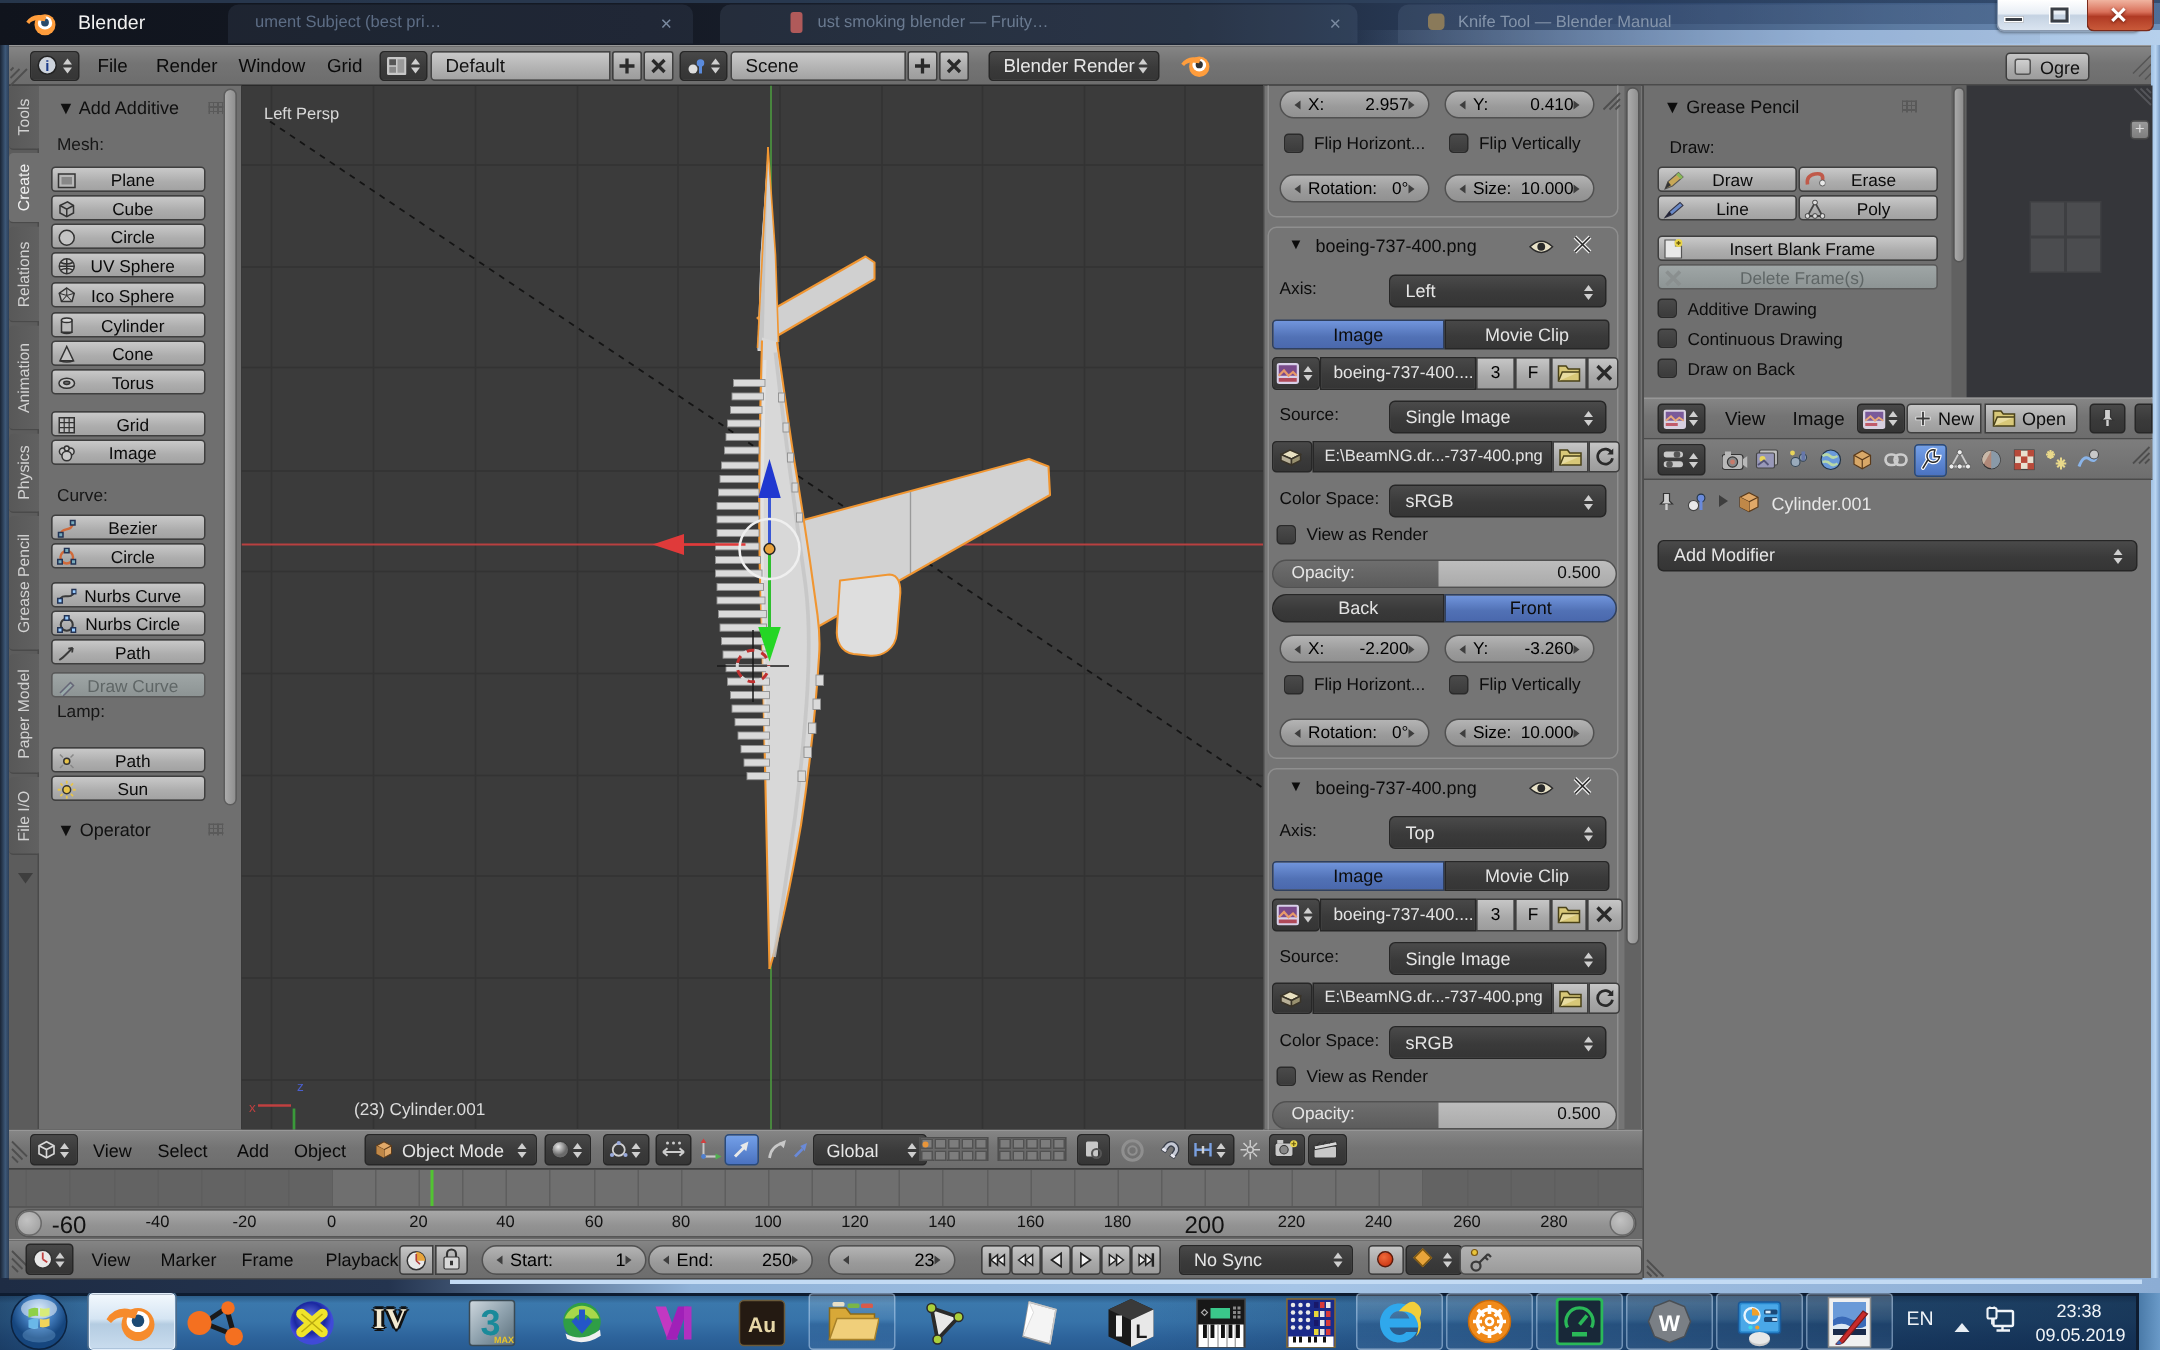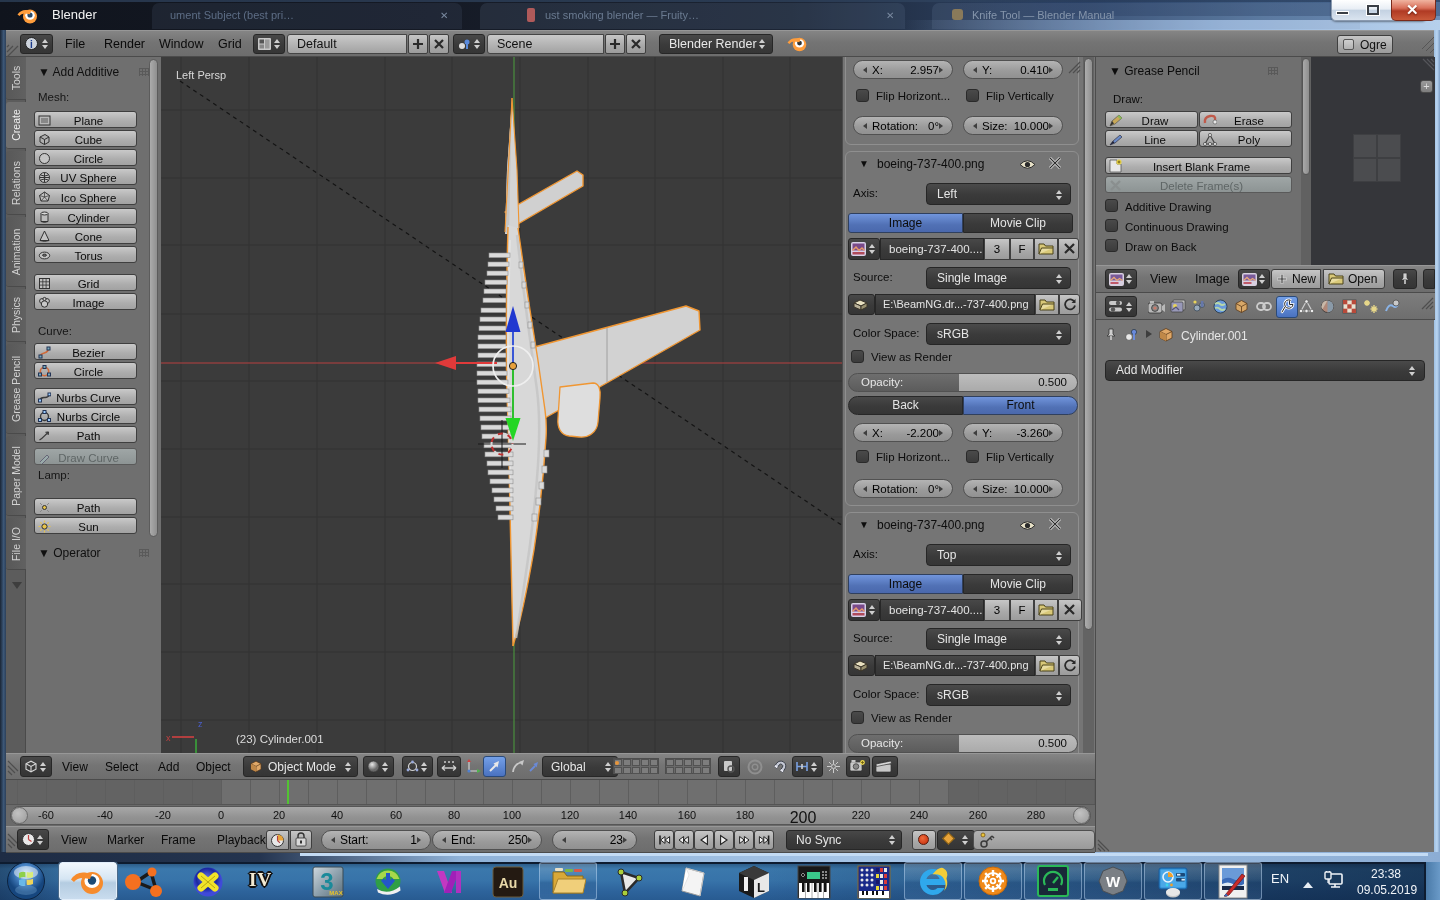--- a/index.html
+++ b/index.html
@@ -1049,21 +1049,21 @@
 <div class="abs" style="left:1001px;top:0;width:1px;height:25px;background:#5e5e5e"></div>
 <div class="abs" style="left:1030px;top:0;width:1px;height:25px;background:#5e5e5e"></div>
 <div class="abs" style="left:1059px;top:0;width:1px;height:25px;background:#5e5e5e"></div>
 <div class="abs" style="left:1088px;top:0;width:1px;height:25px;background:#5e5e5e"></div>
 <div class="abs" style="left:281px;top:0;width:2px;height:25px;background:#52c332"></div>
 </div>
 <div class="abs" style="left:0;top:52px;width:1089px;height:21px;background:#6a6a6a"></div>
 <div class="abs" style="left:4px;top:53px;width:1081px;height:19px;background:linear-gradient(#a8a8a8,#929292 60%,#8b8b8b);border:1px solid #565656;border-radius:10px"></div>
 <div class="abs" style="left:5px;top:54px;width:17px;height:17px;background:radial-gradient(circle at 40% 35%,#c2c2c2,#9a9a9a);border:1px solid #6a6a6a;border-radius:50%"></div>
 <div class="abs" style="left:1067px;top:54px;width:17px;height:17px;background:radial-gradient(circle at 40% 35%,#c2c2c2,#9a9a9a);border:1px solid #6a6a6a;border-radius:50%"></div>
-<div class="txt" style="left:40px;top:56px;font-size:11px;color:#111;transform:translateX(-50%)">-60</div>
+<div class="txt" style="left:40px;top:56px;font-size:16px;color:#111;transform:translateX(-50%)">-60</div>
 <div class="txt" style="left:99px;top:56px;font-size:11px;color:#111;transform:translateX(-50%)">-40</div>
 <div class="txt" style="left:157px;top:56px;font-size:11px;color:#111;transform:translateX(-50%)">-20</div>
 <div class="txt" style="left:215px;top:56px;font-size:11px;color:#111;transform:translateX(-50%)">0</div>
 <div class="txt" style="left:273px;top:56px;font-size:11px;color:#111;transform:translateX(-50%)">20</div>
 <div class="txt" style="left:331px;top:56px;font-size:11px;color:#111;transform:translateX(-50%)">40</div>
 <div class="txt" style="left:390px;top:56px;font-size:11px;color:#111;transform:translateX(-50%)">60</div>
 <div class="txt" style="left:448px;top:56px;font-size:11px;color:#111;transform:translateX(-50%)">80</div>
 <div class="txt" style="left:506px;top:56px;font-size:11px;color:#111;transform:translateX(-50%)">100</div>
 <div class="txt" style="left:564px;top:56px;font-size:11px;color:#111;transform:translateX(-50%)">120</div>
 <div class="txt" style="left:622px;top:56px;font-size:11px;color:#111;transform:translateX(-50%)">140</div>

